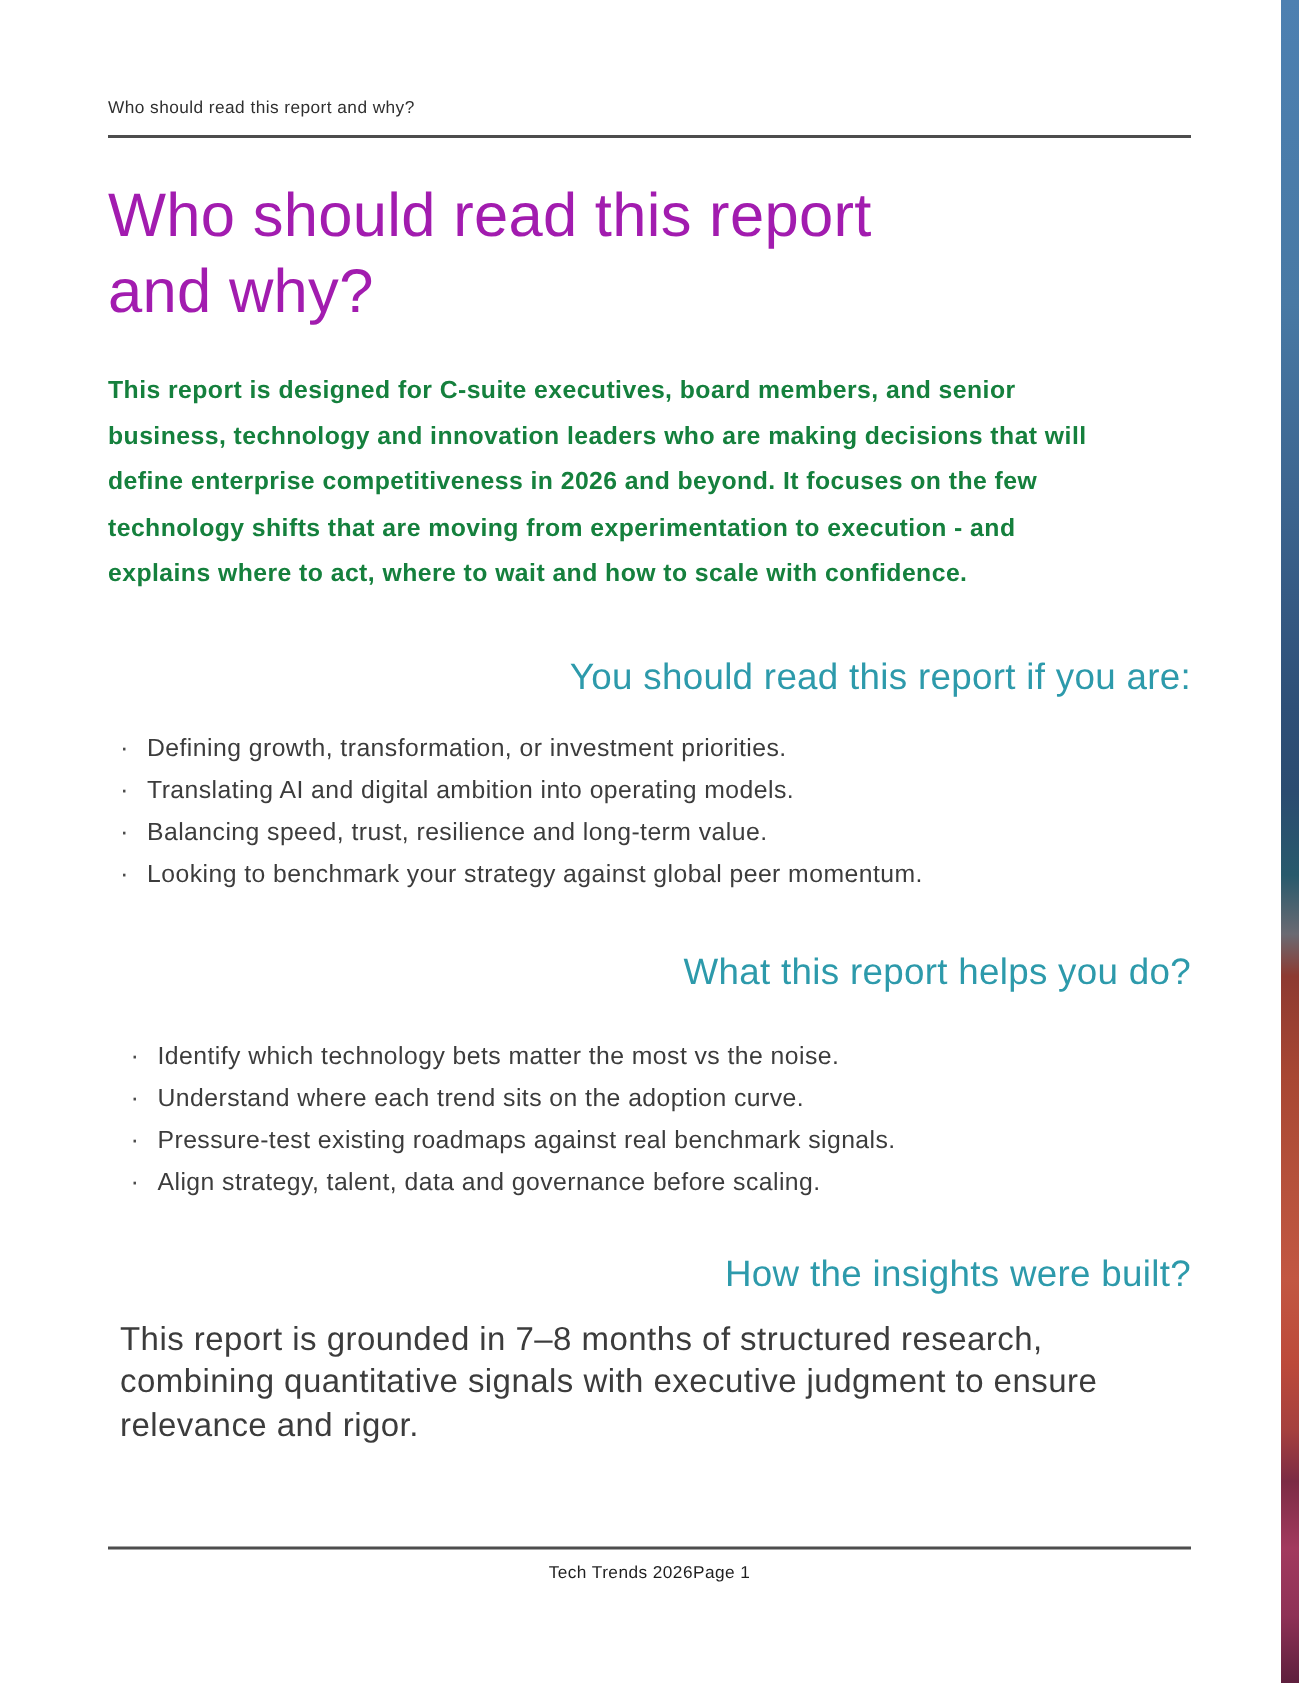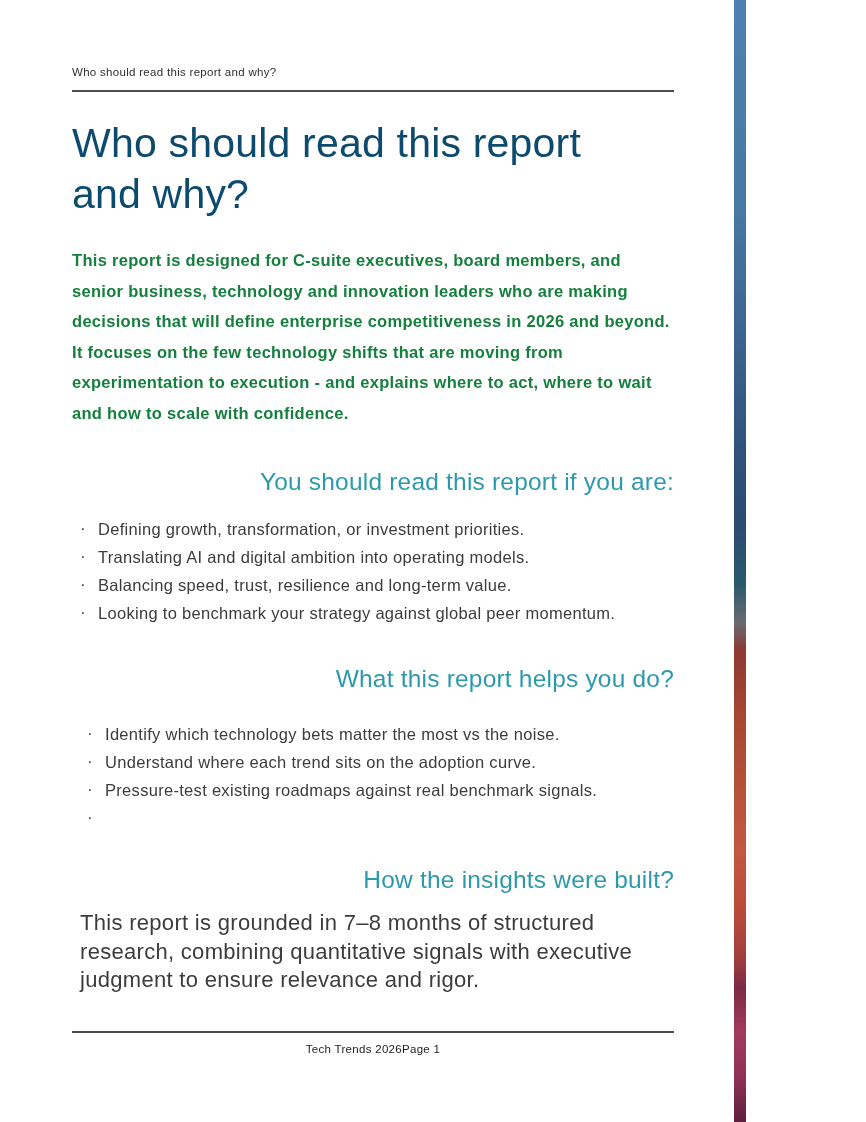--- a/index.html
+++ b/index.html
@@ -4,21 +4,21 @@
 <style>
   * { margin: 0; padding: 0; box-sizing: border-box; }
   html, body {
     width: 866px; height: 1122px;
     background: #ffffff;
     font-family: "Liberation Sans", sans-serif;
     overflow: hidden;
   }
   .page {
     position: relative;
-    width: 746px; height: 1122px;
+    width: 866px; height: 1122px;
     background: #ffffff;
   }
   
   .edge-strip {
     position: absolute;
     top: 0; right: 0;
     width: 12px; height: 100%;
     background: linear-gradient(180deg,
       #4d80b1 0%,
       #4879a4 18%,
@@ -51,21 +51,21 @@
   .header-rule {
     margin-top: 12px;
     border: none;
     border-top: 2px solid #4d4d4d;
   }
   h1.doc-title {
     margin-top: 26px;
     font-size: 41px;
     line-height: 51px;
     font-weight: 300;
-    color: #0c4a6e;
+    color: #a21caf;
     letter-spacing: 0.2px;
   }
   .intro {
     margin-top: 25px;
     max-width: 672px;
     font-size: 16.5px;
     line-height: 30.5px;
     letter-spacing: 0.3px;
     color: #15803d;
     font-weight: bold;
@@ -176,20 +176,21 @@
         <li>
           <span class="dot">·</span>
           <span>Understand where each trend sits on the adoption curve.</span>
         </li>
         <li>
           <span class="dot">·</span>
           <span>Pressure-test existing roadmaps against real benchmark signals.</span>
         </li>
         <li>
           <span class="dot">·</span>
+          <span>Align strategy, talent, data and governance before scaling.</span>
         </li>
       </ul>
     </section>
 
     <section class="sec3">
       <h2 class="section-heading">How the insights were built?</h2>
       <p class="section-body">This report is grounded in 7–8 months of structured research, combining quantitative signals with executive judgment to ensure relevance and rigor.</p>
     </section>
 
   </div>

